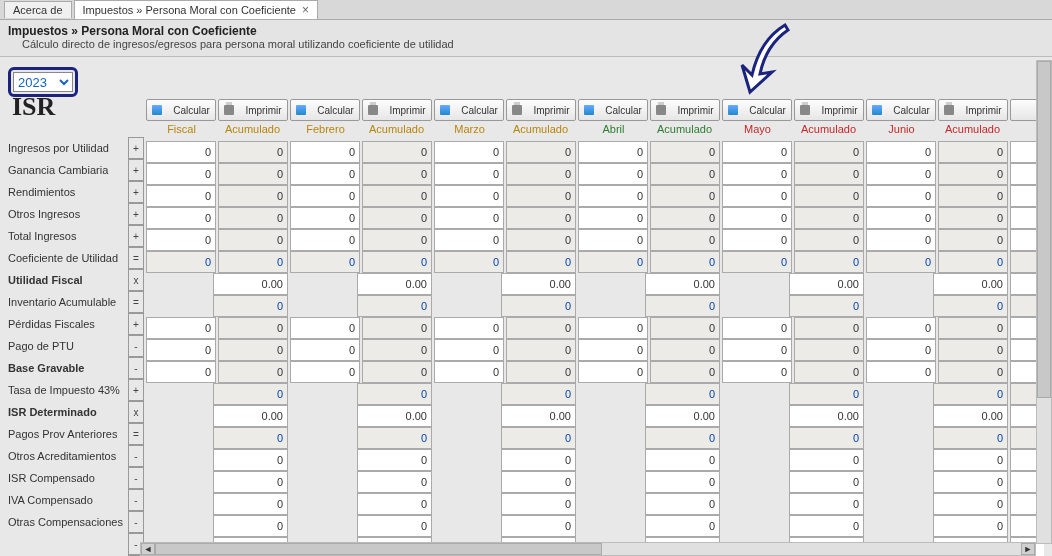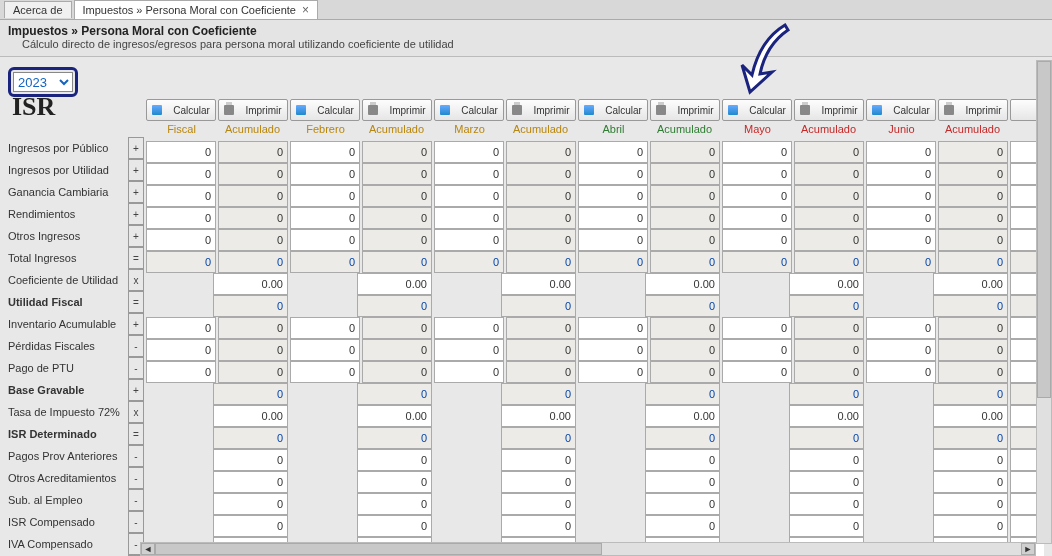--- a/index.html
+++ b/index.html
@@ -89,37 +89,35 @@
       <option>2023</option>
     </select>
   </div>
 </div>
 
 <div class="isr-title">ISR</div>
 
 <div class="content">
   <div class="grid-wrap">
     <div class="rowlabels" id="rowlabels">
-        <div class="rowlbl">Ingresos por Público</div>
         <div class="rowlbl">Ingresos por Utilidad</div>
         <div class="rowlbl">Ganancia Cambiaria</div>
         <div class="rowlbl">Rendimientos</div>
         <div class="rowlbl">Otros Ingresos</div>
         <div class="rowlbl">Total Ingresos</div>
         <div class="rowlbl">Coeficiente de Utilidad</div>
         <div class="rowlbl bold">Utilidad Fiscal</div>
         <div class="rowlbl">Inventario Acumulable</div>
         <div class="rowlbl">Pérdidas Fiscales</div>
         <div class="rowlbl">Pago de PTU</div>
         <div class="rowlbl bold">Base Gravable</div>
-        <div class="rowlbl">Tasa de Impuesto 72%</div>
+        <div class="rowlbl">Tasa de Impuesto 43%</div>
         <div class="rowlbl bold">ISR Determinado</div>
         <div class="rowlbl">Pagos Prov Anteriores</div>
         <div class="rowlbl">Otros Acreditamientos</div>
-        <div class="rowlbl">Sub. al Empleo</div>
         <div class="rowlbl">ISR Compensado</div>
         <div class="rowlbl">IVA Compensado</div>
         <div class="rowlbl">Otras Compensaciones</div>
       </div>
     <div class="opcol" id="opcol">
         <div class="opcell">+</div>
         <div class="opcell">+</div>
         <div class="opcell">+</div>
         <div class="opcell">+</div>
         <div class="opcell">+</div>

